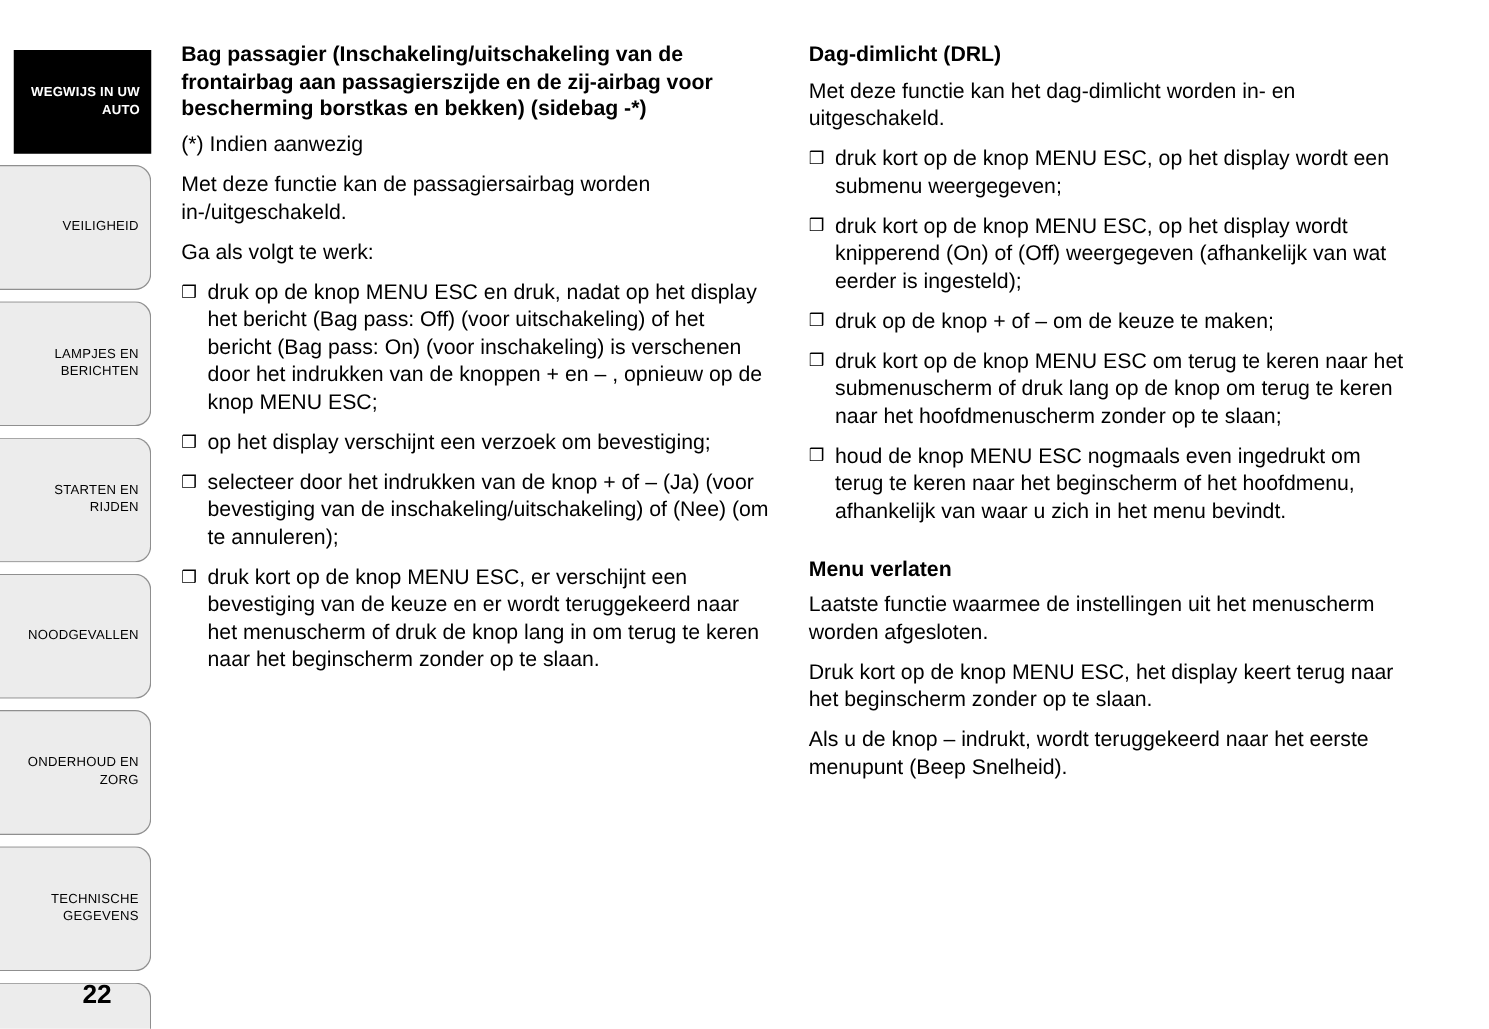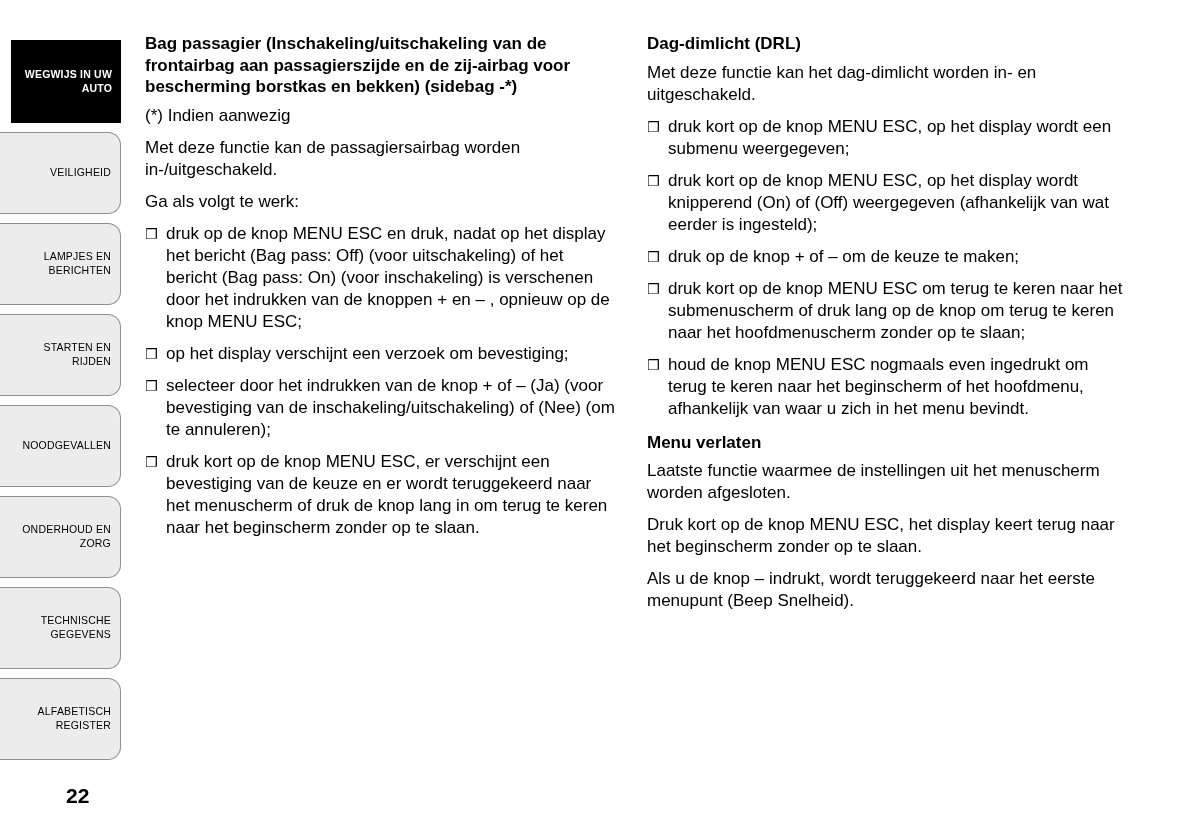--- a/index.html
+++ b/index.html
@@ -9,21 +9,21 @@
     font-family:"Liberation Sans", sans-serif;
     color:#000;
     position:relative;
     overflow:hidden;
   }
 
   
   .sidebar { position:absolute; left:0; top:40px; width:121px; }
   .tab {
     box-sizing:border-box;
-    height:82px;
+    height:100px;
     margin-bottom:9px;
     display:flex;
     align-items:center;
     justify-content:flex-end;
     text-align:right;
     padding:6px 9px 6px 6px;
     font-size:10.5px;
     line-height:1.3;
     letter-spacing:0.2px;
     border:1px solid #8f8f8f;
@@ -58,21 +58,21 @@
   }
   .col-left  { left:145px; width:470px; }
   .col-right { left:647px; width:480px; }
 
   .head {
     font-size:17px;
     line-height:21.5px;
     font-weight:bold;
     margin:3px 0 7px 0;
   }
-  .head2 { margin-top:12px; }
+  .head2 { margin-top:25px; }
   .col p { margin:0 0 10px 0; }
   .note { margin:-2px 0 10px 0; }
 
   ul.bullets { list-style:none; margin:0 0 0 0; padding:0; }
   ul.bullets li { display:flex; margin:0 0 10px 0; }
   ul.bullets .marker {
     flex:0 0 21px;
     font-family:"DejaVu Sans", sans-serif;
     font-size:14px;
     line-height:22px;

